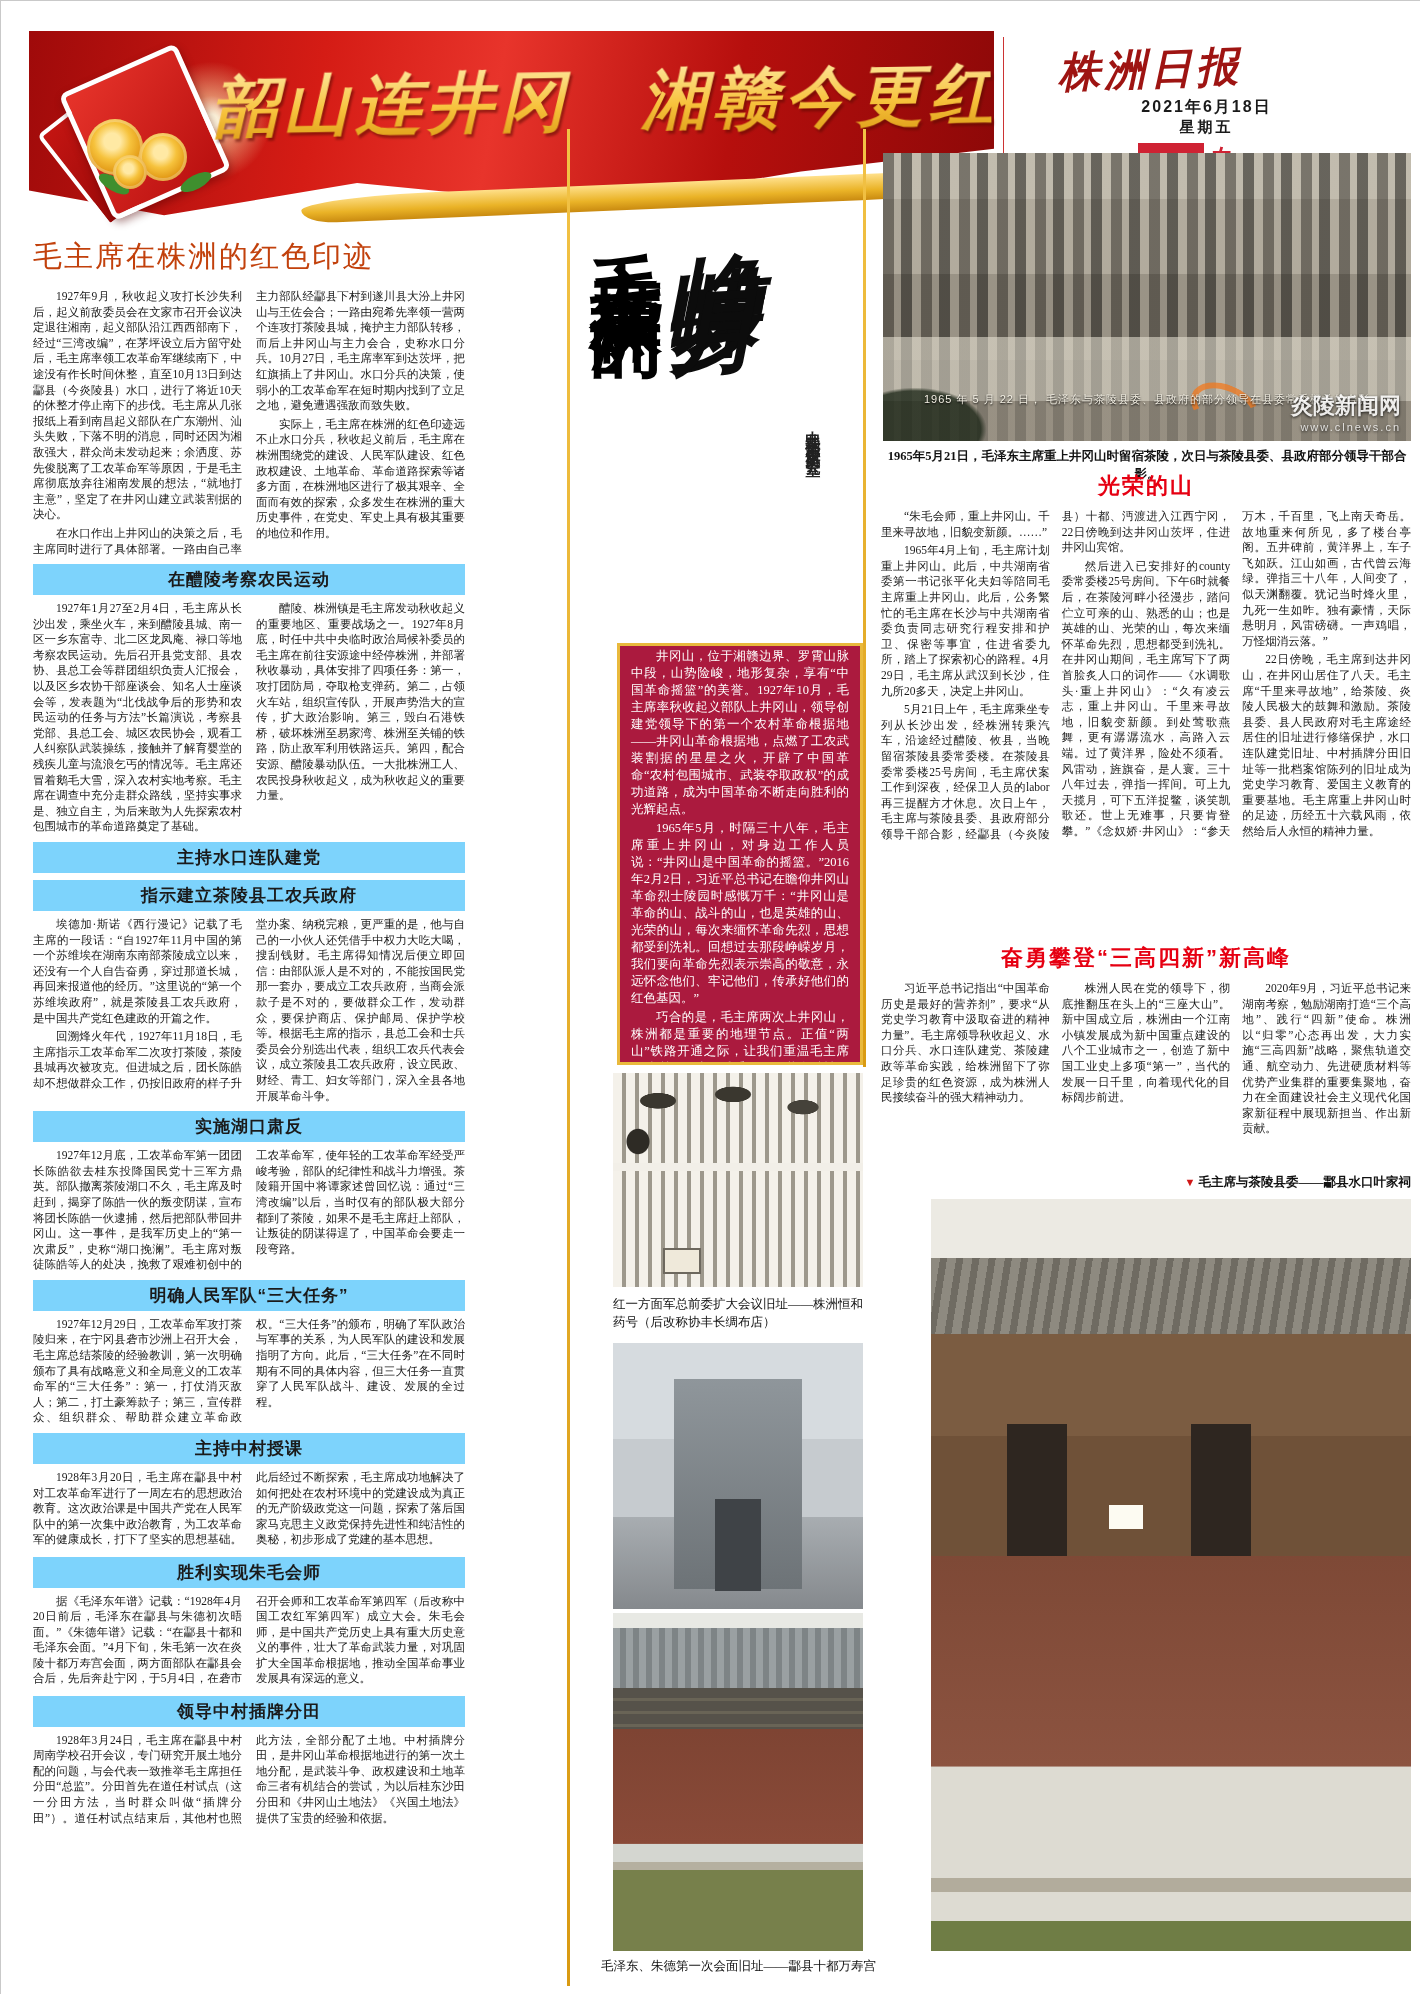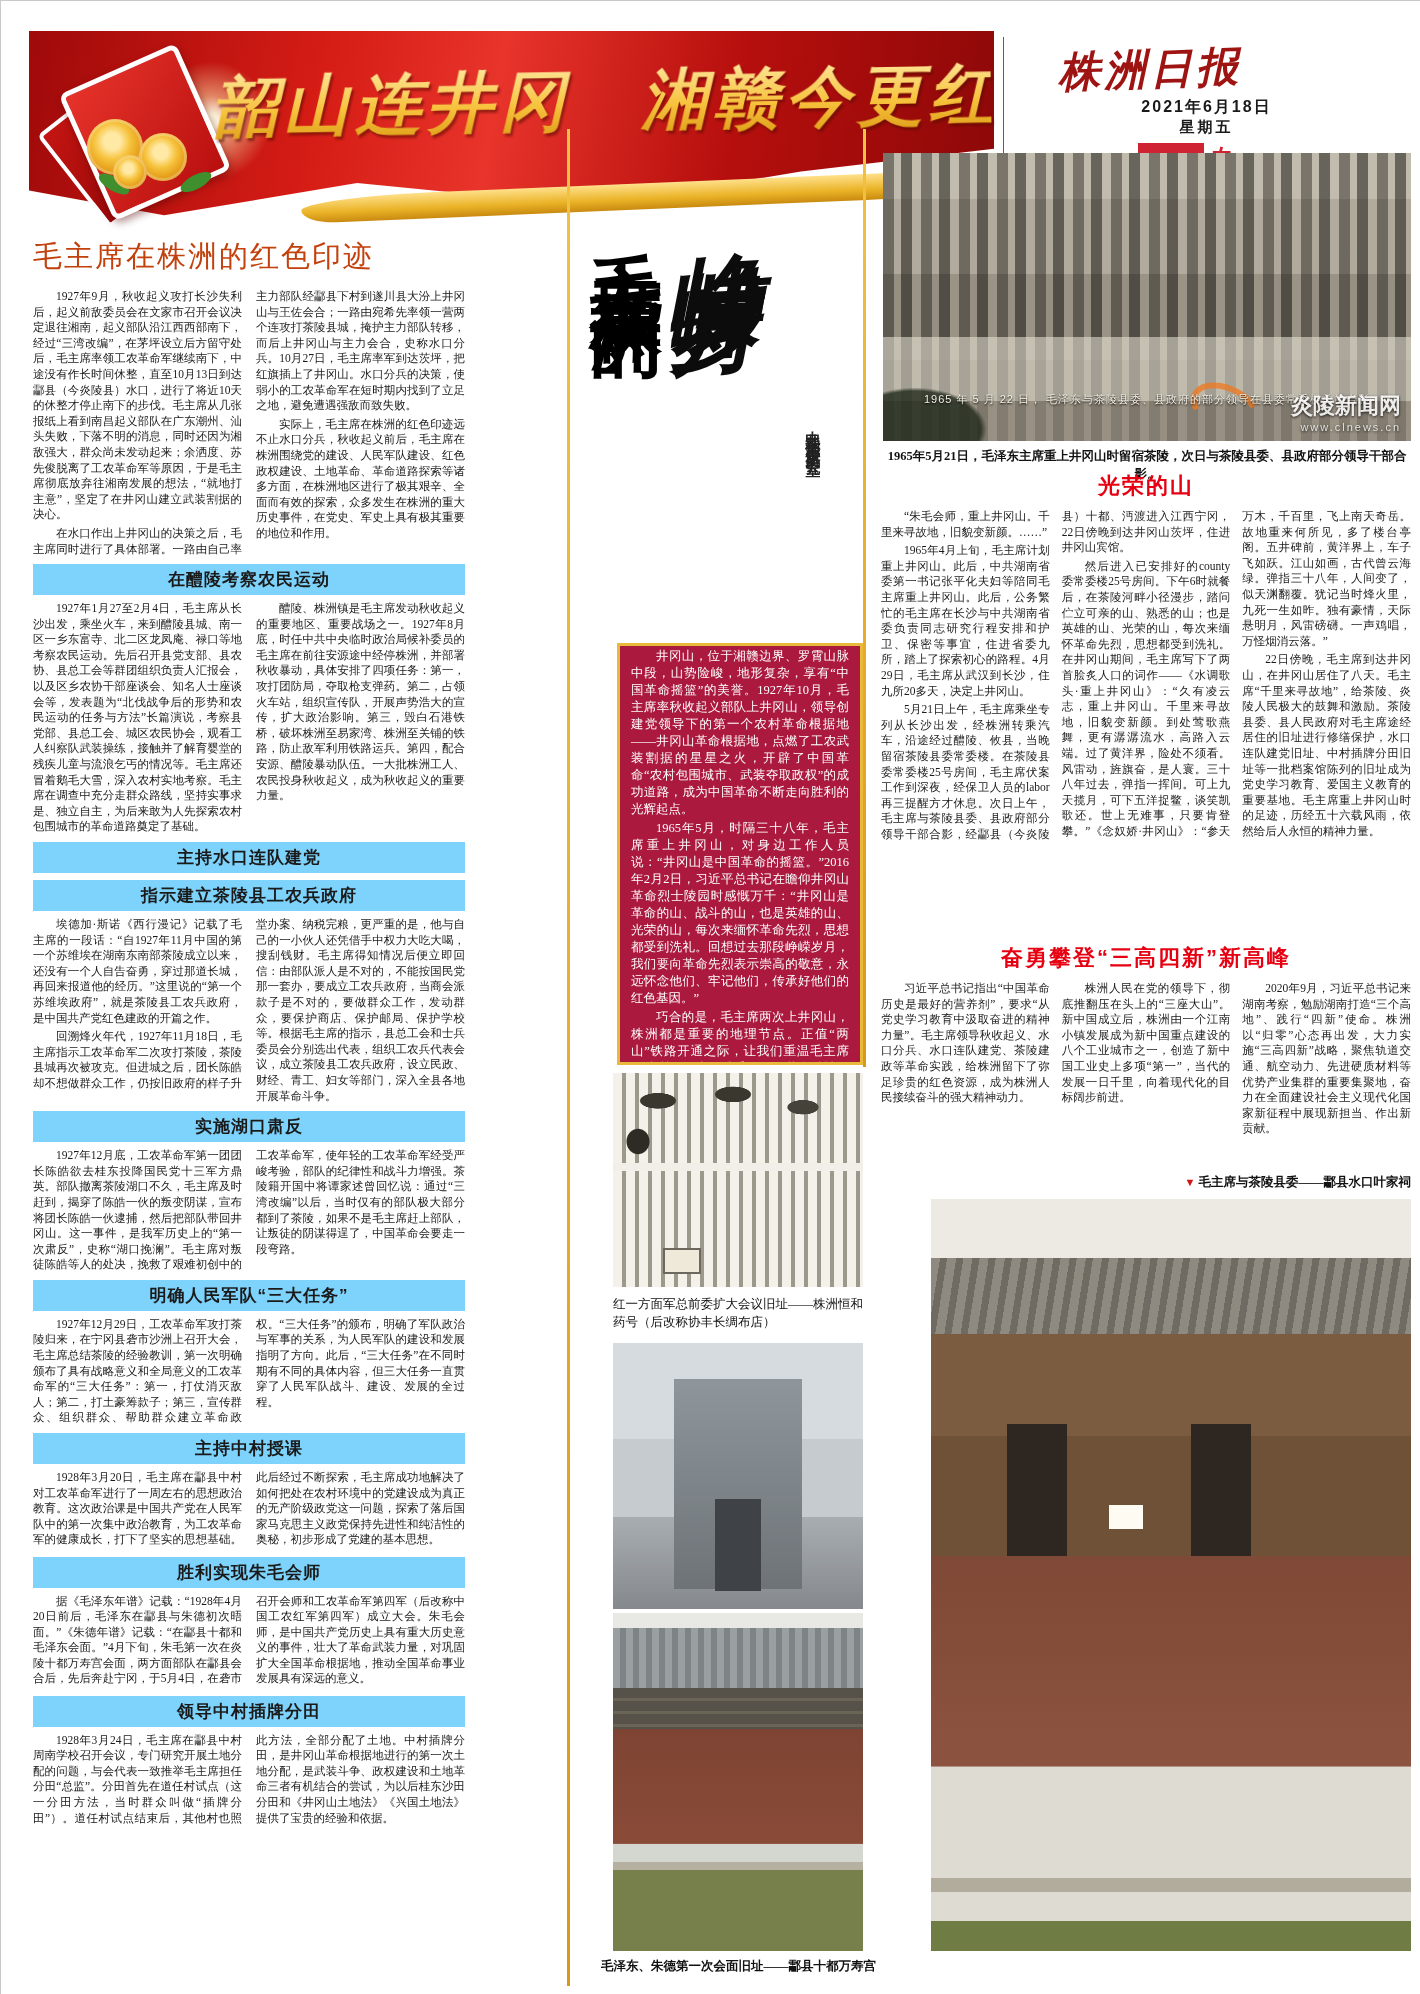--- a/index.html
+++ b/index.html
@@ -126,21 +126,21 @@
        linear-gradient(#fdfbf2 0 0) 40% 42%/34px 24px no-repeat,
        linear-gradient(#7b5c41 0 34%,#6f5138 34% 100%) 0 30%/100% 40% no-repeat,
        linear-gradient(#4a463c 0 0) 0 29%/100% 10px no-repeat,
        repeating-linear-gradient(99deg,#8e8a80 0 9px,#6f6b62 9px 16px) 0 10%/100% 21% no-repeat,
        linear-gradient(#55524a 0 0) 0 9%/100% 8px no-repeat,
        linear-gradient(#eceae3 0 14%,#dddbd2 14% 100%);}
   
   .cap{position:absolute;font-size:12.5px;line-height:18px;color:#111;text-align:justify;}
   .cap-top{left:884px;top:446px;width:524px;text-align:center;font-weight:bold;}
   .cap-a{left:612px;top:1294px;width:250px;}
-  .cap-b{left:600px;top:1956px;width:300px;font-weight:bold;}
+  .cap-b{left:600px;top:1956px;width:300px;font-weight:normal;}
   .cap-c{left:1040px;top:1172px;width:370px;text-align:right;font-weight:bold;}
   .cap-c .mk{color:#d01818;font-size:11px;}
   
   .rartic{position:absolute;left:880px;width:530px;}
   .rartic h3{font-family:"Liberation Sans",sans-serif;color:#e60012;font-size:22px;text-align:center;
      font-weight:bold;margin:0 0 8px 0;letter-spacing:2px;}
   .rbody{column-count:3;column-gap:12px;overflow:hidden;}
   .rbody p{font-size:11.5px;line-height:15.6px;text-align:justify;text-indent:2em;margin:0 0 3px 0;}
   .art-mountain{top:470px;height:470px;}
   .art-mountain .rbody{height:436px;}

